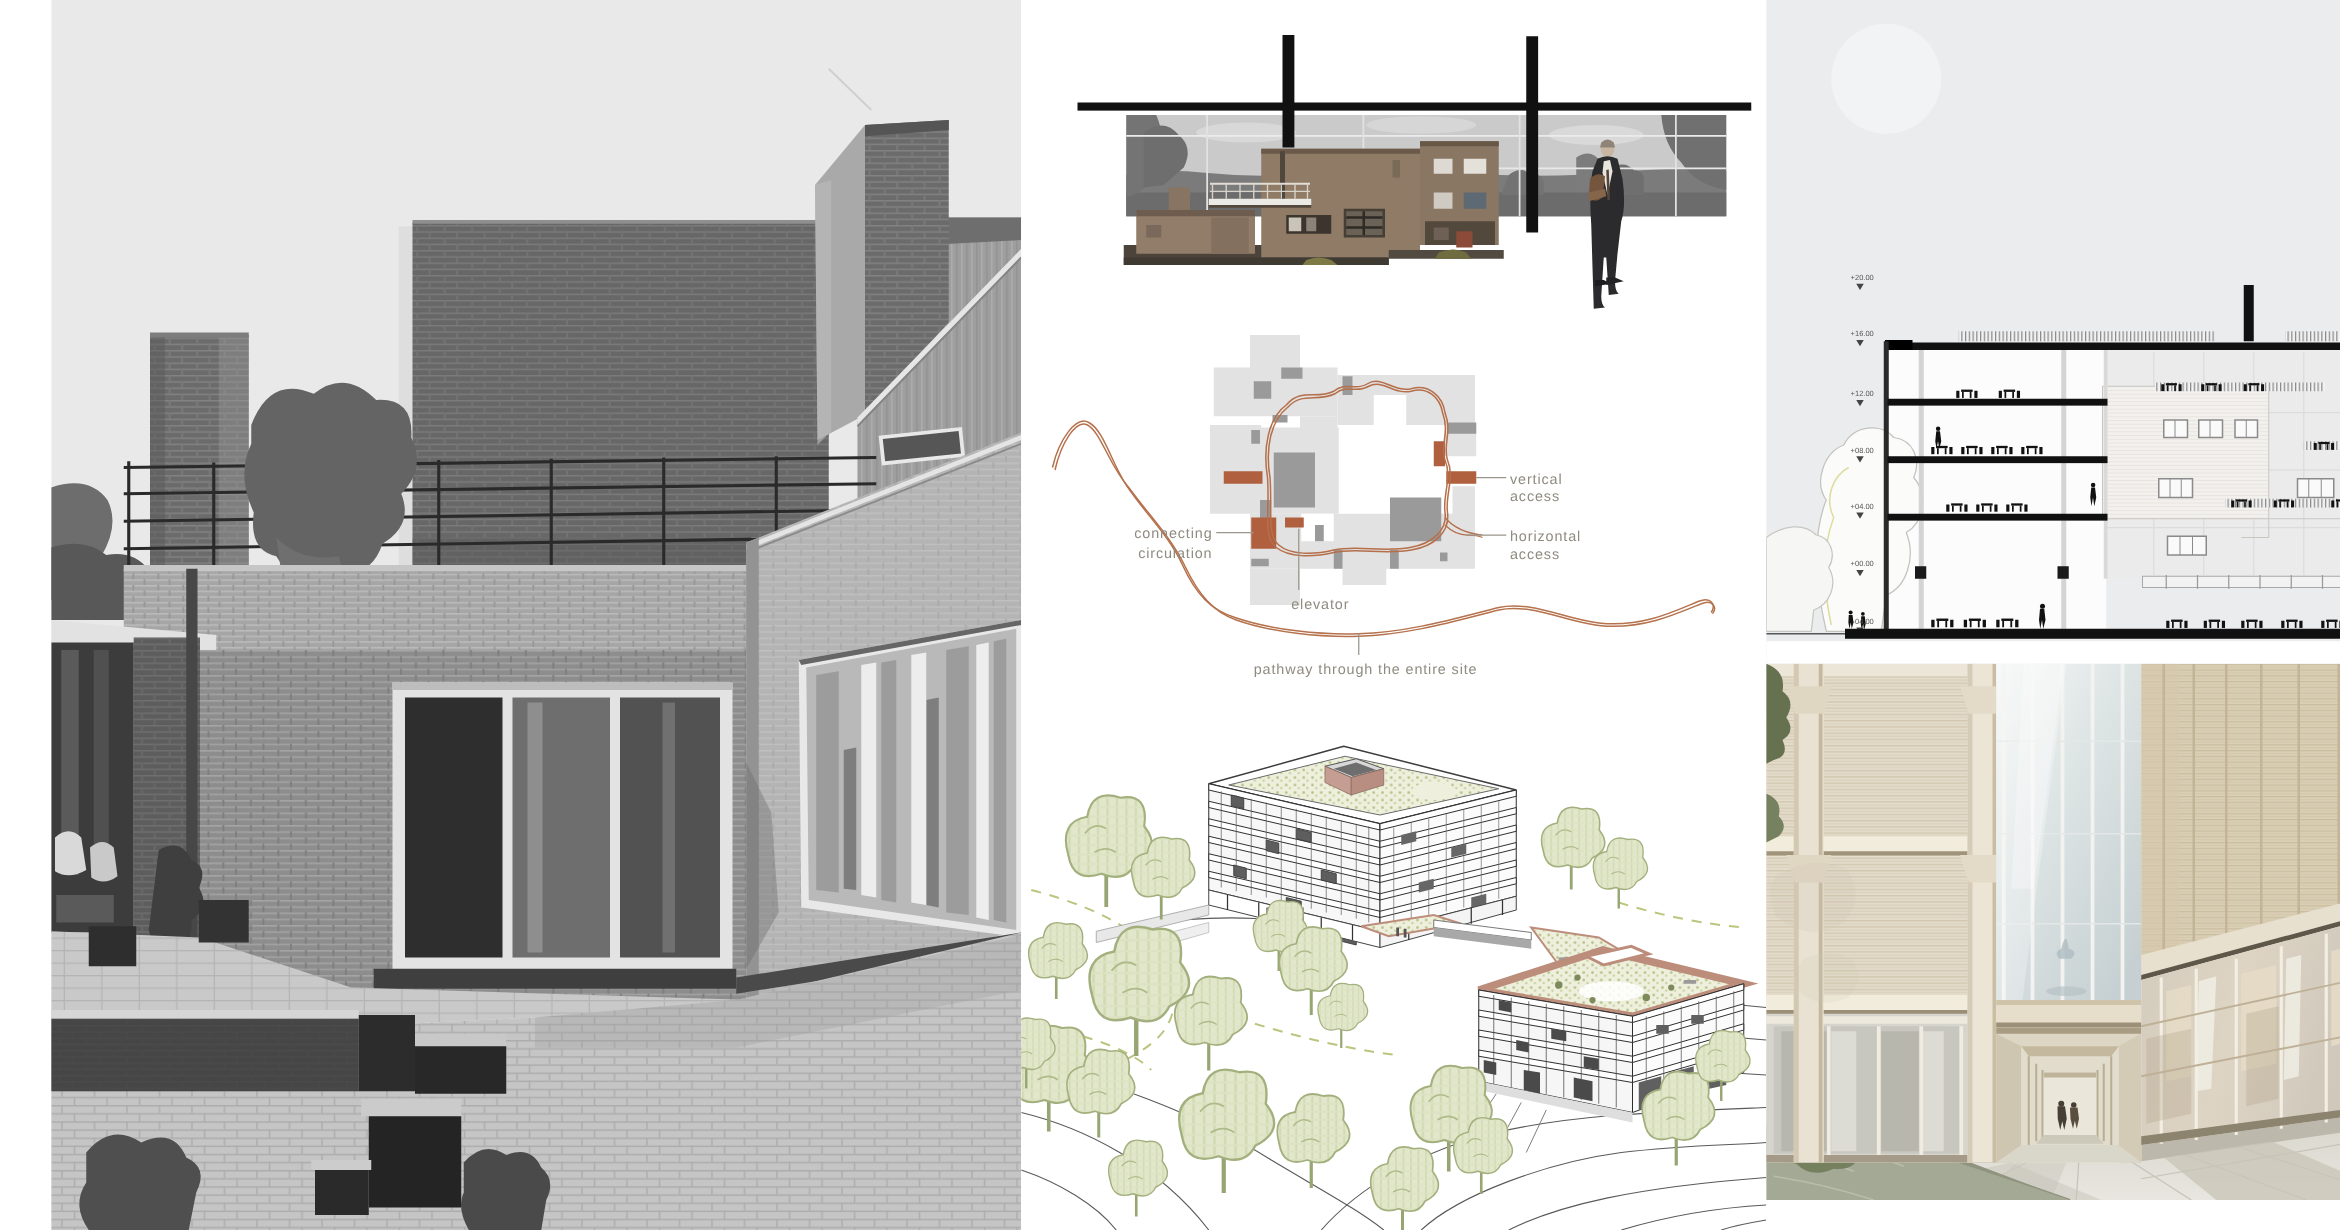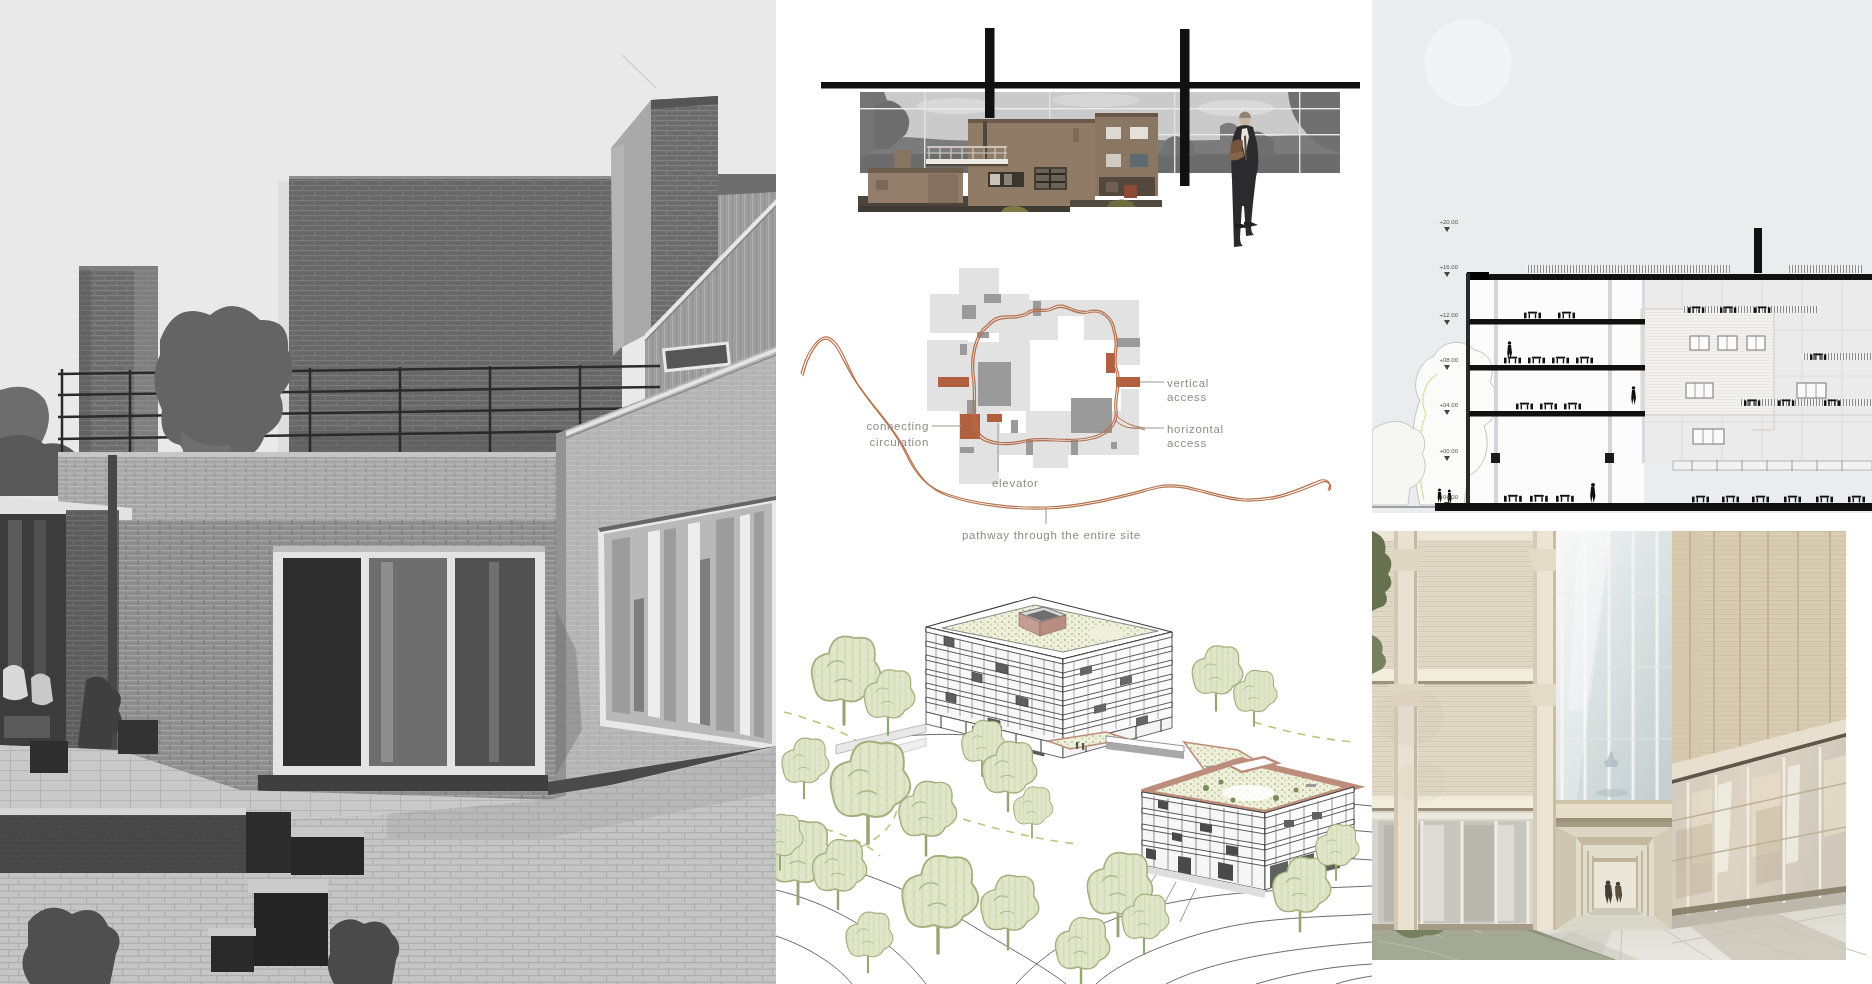--- a/index.html
+++ b/index.html
@@ -1,17 +1,17 @@
 <!DOCTYPE html>
 <html><head>
 <meta charset="utf-8">
 <style>
   html,body{margin:0;padding:0;background:#ffffff;width:1872px;height:984px;overflow:hidden;}
   body{font-family:"Liberation Sans", sans-serif;position:relative;}
-  .abs{position:absolute;}
+  .abs{position:absolute;margin-left:41px;}
 </style>
 </head>
 <body>
 
 <div class="abs" style="left:0;top:0;width:776px;height:984px;">
 <svg width="776" height="984" viewBox="0 0 776 984" xmlns="http://www.w3.org/2000/svg">
 <defs>
   <pattern id="brickD" width="22" height="10" patternUnits="userSpaceOnUse">
     <rect width="22" height="10" fill="#6b6b6b"></rect>
     <rect y="0" width="22" height="1.2" fill="#828282"></rect>

